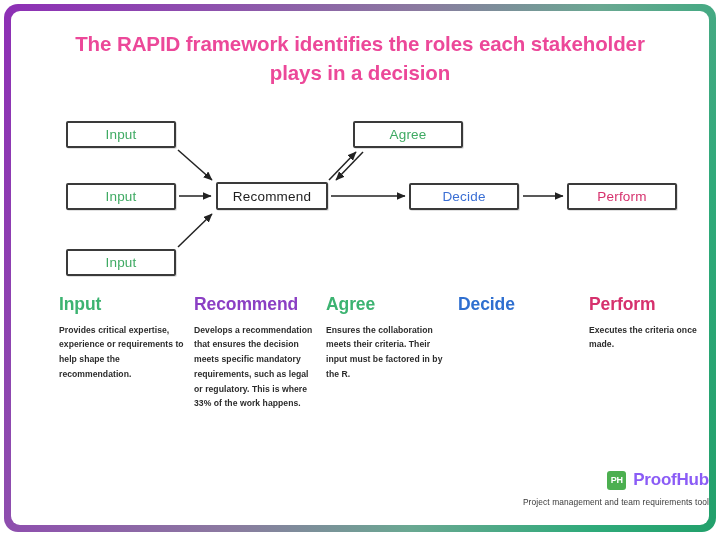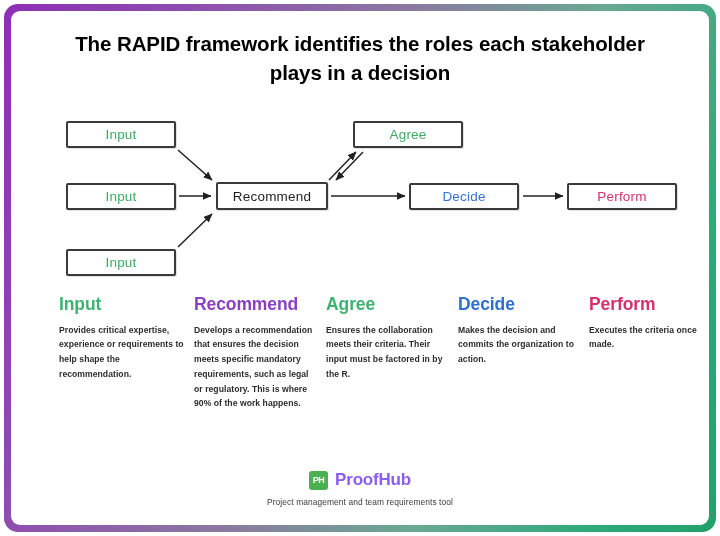--- a/index.html
+++ b/index.html
@@ -37,21 +37,21 @@
 
   
   #title {
     position: absolute;
     left: 40px;
     top: 18px;
     width: 618px;
     text-align: center;
     font-size: 20.5px;
     font-weight: bold;
-    color: #000000;
+    color: #ec4899;
     line-height: 1.42;
     letter-spacing: -0.1px;
   }
 
   
   #flow {
     position: absolute;
     left: 0;
     top: 0;
     width: 698px;
@@ -108,21 +108,21 @@
     font-weight: bold;
     letter-spacing: 0.05px;
   }
 
   
   #footer {
     position: absolute;
     left: 0;
     top: 458px;
     width: 698px;
-    text-align: center;
+    text-align: right;
   }
   #logo-row {
     display: inline-flex;
     align-items: center;
     gap: 7px;
   }
   #logo-badge {
     width: 19px;
     height: 19px;
     border-radius: 3px;
@@ -202,31 +202,30 @@
       </div>
     </div>
 
     <div class="col" style="left:48px; width:125px;">
       <div class="col-head c-green">Input</div>
       <div class="col-body">Provides critical expertise, experience or requirements to help shape the recommendation.</div>
     </div>
 
     <div class="col" style="left:183px; width:120px;">
       <div class="col-head c-purple">Recommend</div>
-      <div class="col-body">Develops a recommendation that ensures the decision meets specific mandatory requirements, such as legal or regulatory. This is where 90% of the work happens.</div>
+      <div class="col-body">Develops a recommendation that ensures the decision meets specific mandatory requirements, such as legal or regulatory. This is where 33% of the work happens.</div>
     </div>
 
     <div class="col" style="left:315px; width:122px;">
       <div class="col-head c-green2">Agree</div>
       <div class="col-body">Ensures the collaboration meets their criteria. Their input must be factored in by  the R.</div>
     </div>
 
     <div class="col" style="left:447px; width:124px;">
       <div class="col-head c-blue">Decide</div>
-      <div class="col-body">Makes the decision and commits the organization to action.</div>
     </div>
 
     <div class="col" style="left:578px; width:120px;">
       <div class="col-head c-pink">Perform</div>
       <div class="col-body">Executes the criteria once made.</div>
     </div>
 
     <div id="footer">
       <div id="logo-row">
         <div id="logo-badge">PH</div>

